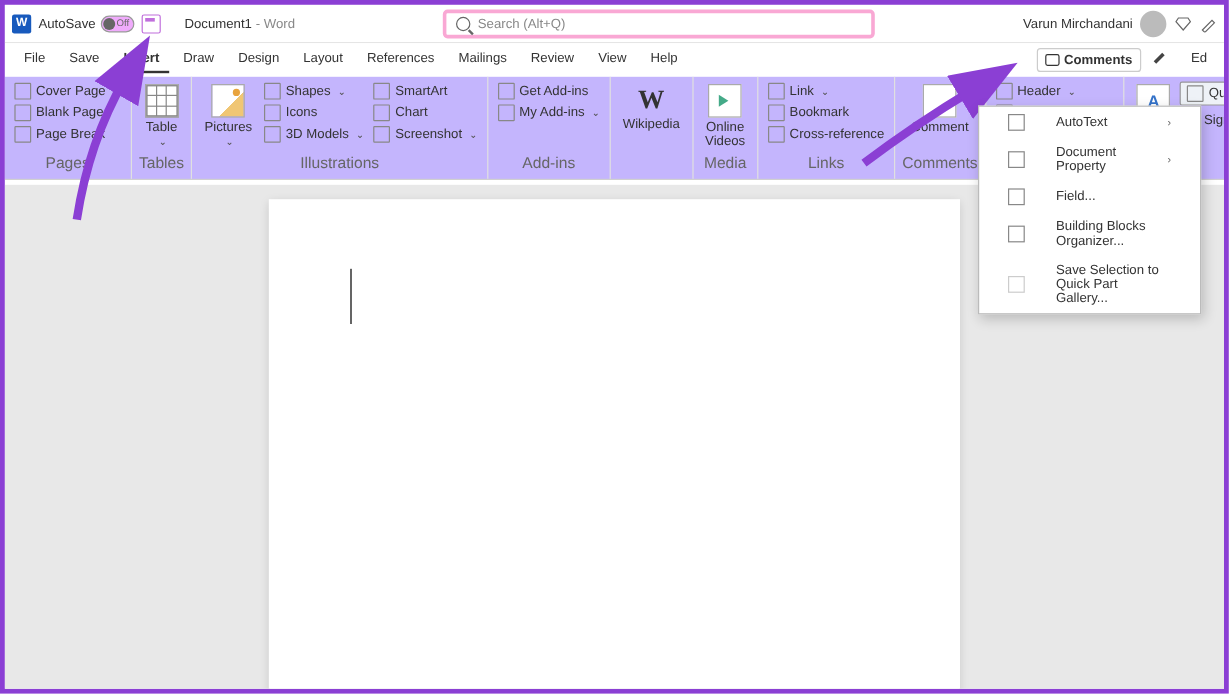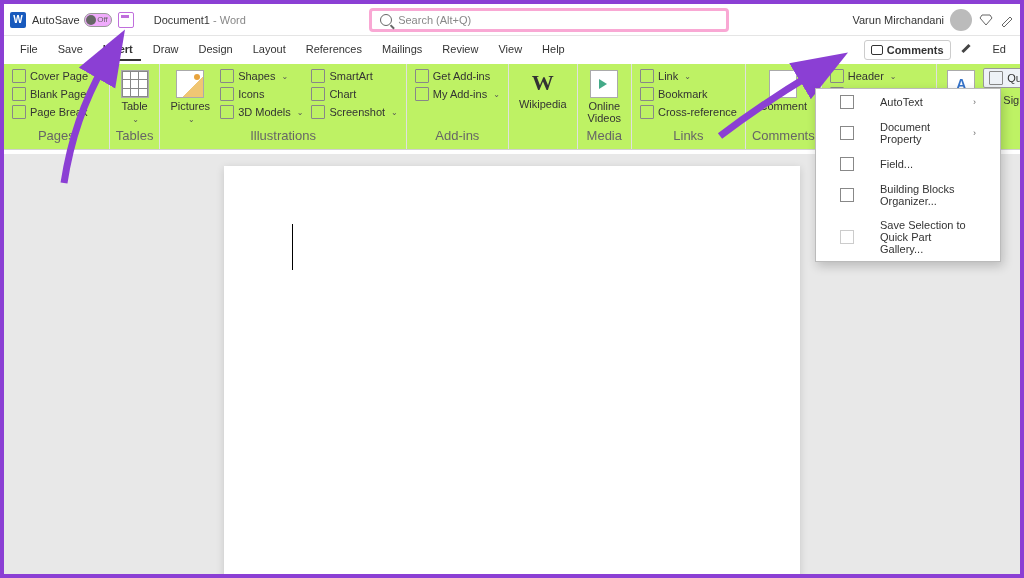--- a/index.html
+++ b/index.html
@@ -26,21 +26,21 @@
 .pen{width:14px;height:14px}
 .tabs{height:28px;display:flex;align-items:center;padding:0 8px;gap:4px;background:#fff}
 .tab{padding:4px 8px;font-size:11px;cursor:pointer;border-bottom:2px solid transparent}
 .tab.active{border-bottom:2px solid #333;font-weight:700}
 .tabs-right{margin-left:auto;display:flex;gap:4px}
 .comments-btn{display:flex;align-items:center;gap:4px;padding:3px 6px;border:1px solid #ccc;border-radius:3px;background:#fff;font-weight:600}
 .comment-icn{width:12px;height:10px;border:1.5px solid #333;border-radius:2px;position:relative}
 .editing-btn{display:flex;align-items:flex-start;gap:20px;padding:3px 6px}
 .pencil-icn{width:12px;height:12px;display:inline-block;position:relative}
 .pencil-icn::before{content:"";position:absolute;width:10px;height:3px;background:#444;transform:rotate(-45deg);top:4px}
-.ribbon{height:86px;background:#bef264;border-bottom:1px solid #d0d0d0;display:flex;align-items:stretch}
+.ribbon{height:86px;background:#c4b5fd;border-bottom:1px solid #d0d0d0;display:flex;align-items:stretch}
 .group{display:flex;flex-direction:column;align-items:center;padding:4px 6px;border-right:1px solid #e0e0e0;position:relative}
 .group-body{flex:1;display:flex;align-items:flex-start;gap:4px}
 .group-label{font-size:13px;color:#666;margin-top:auto;padding-bottom:2px}
 .vlist{display:flex;flex-direction:column;gap:2px}
 .hitem{display:flex;align-items:center;gap:4px;padding:1px 2px;font-size:11px;white-space:nowrap}
 .sq{width:14px;height:14px;border:1px solid #888;border-radius:1px;flex-shrink:0}
 .chev{font-size:8px;color:#555;margin-left:2px}
 .big-btn{display:flex;flex-direction:column;align-items:center;gap:2px;padding:2px 4px}
 .big-icon{width:28px;height:28px;border:1px solid #aaa;background:#fff}
 .tbl-icon{display:grid;grid-template-columns:repeat(3,1fr);grid-template-rows:repeat(3,1fr);gap:1px;background:#888;padding:1px}

